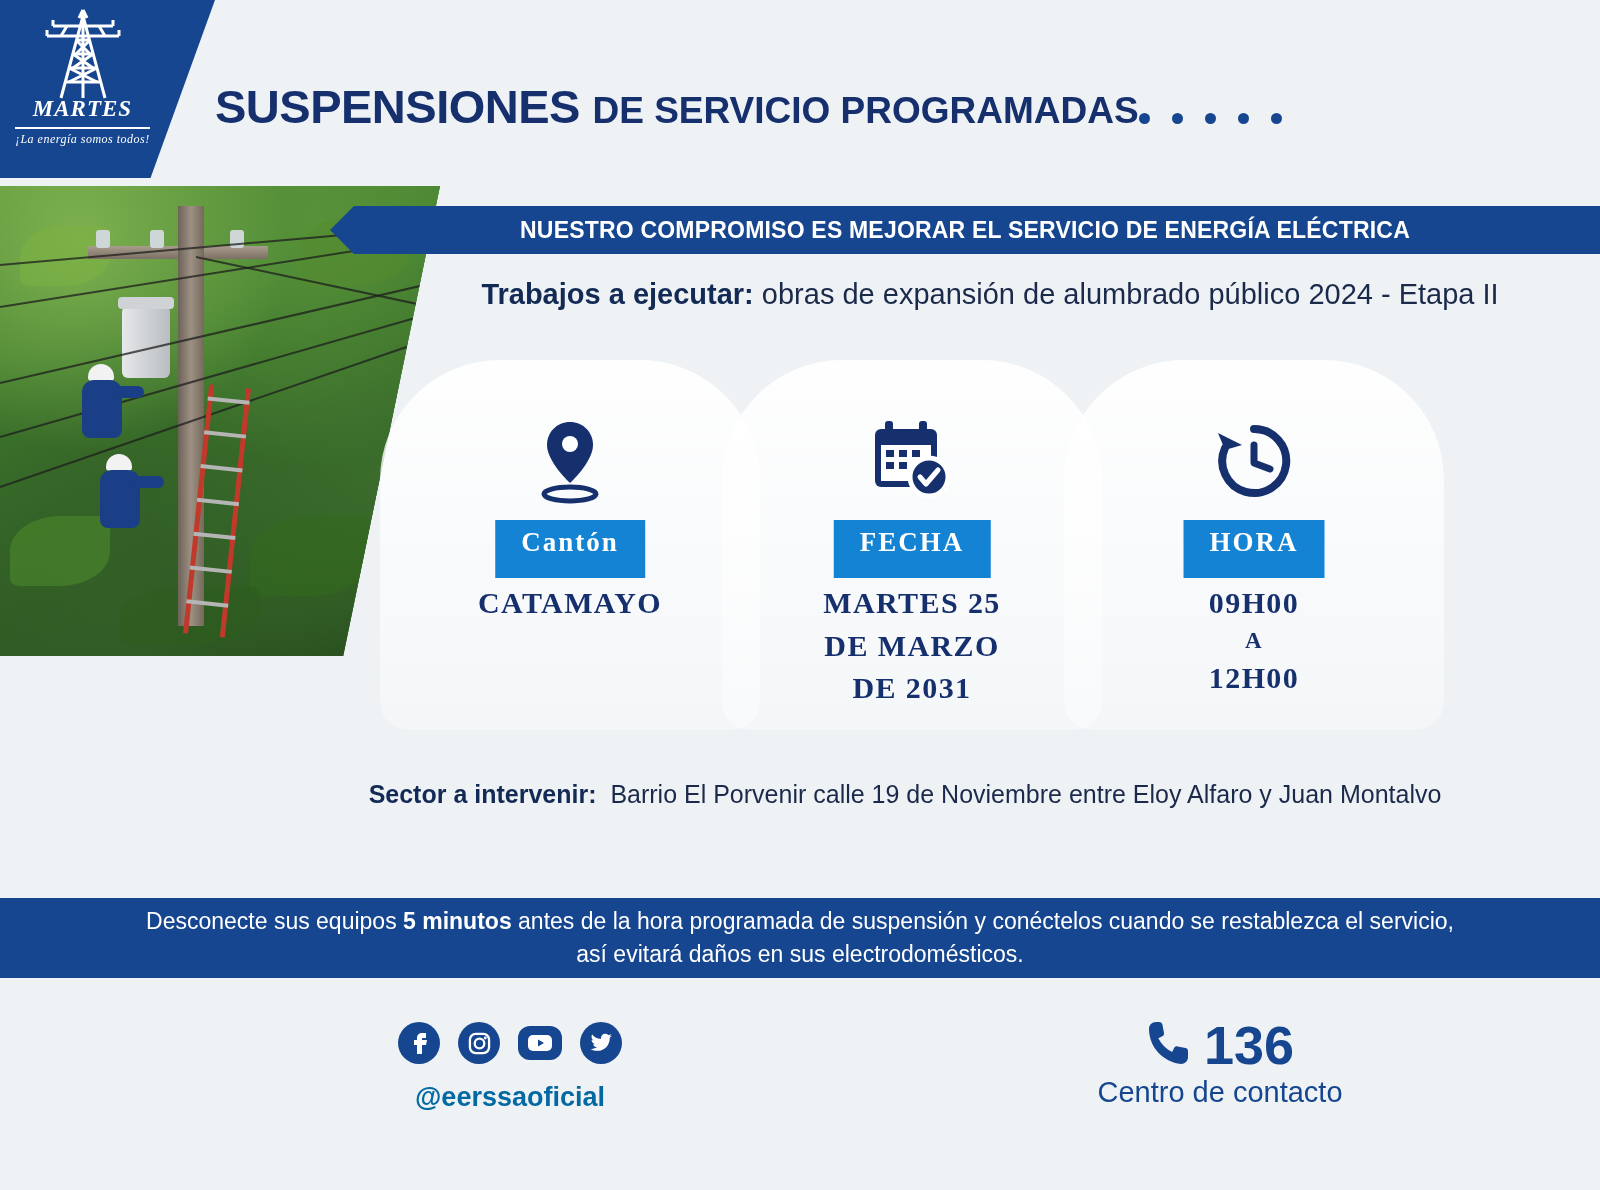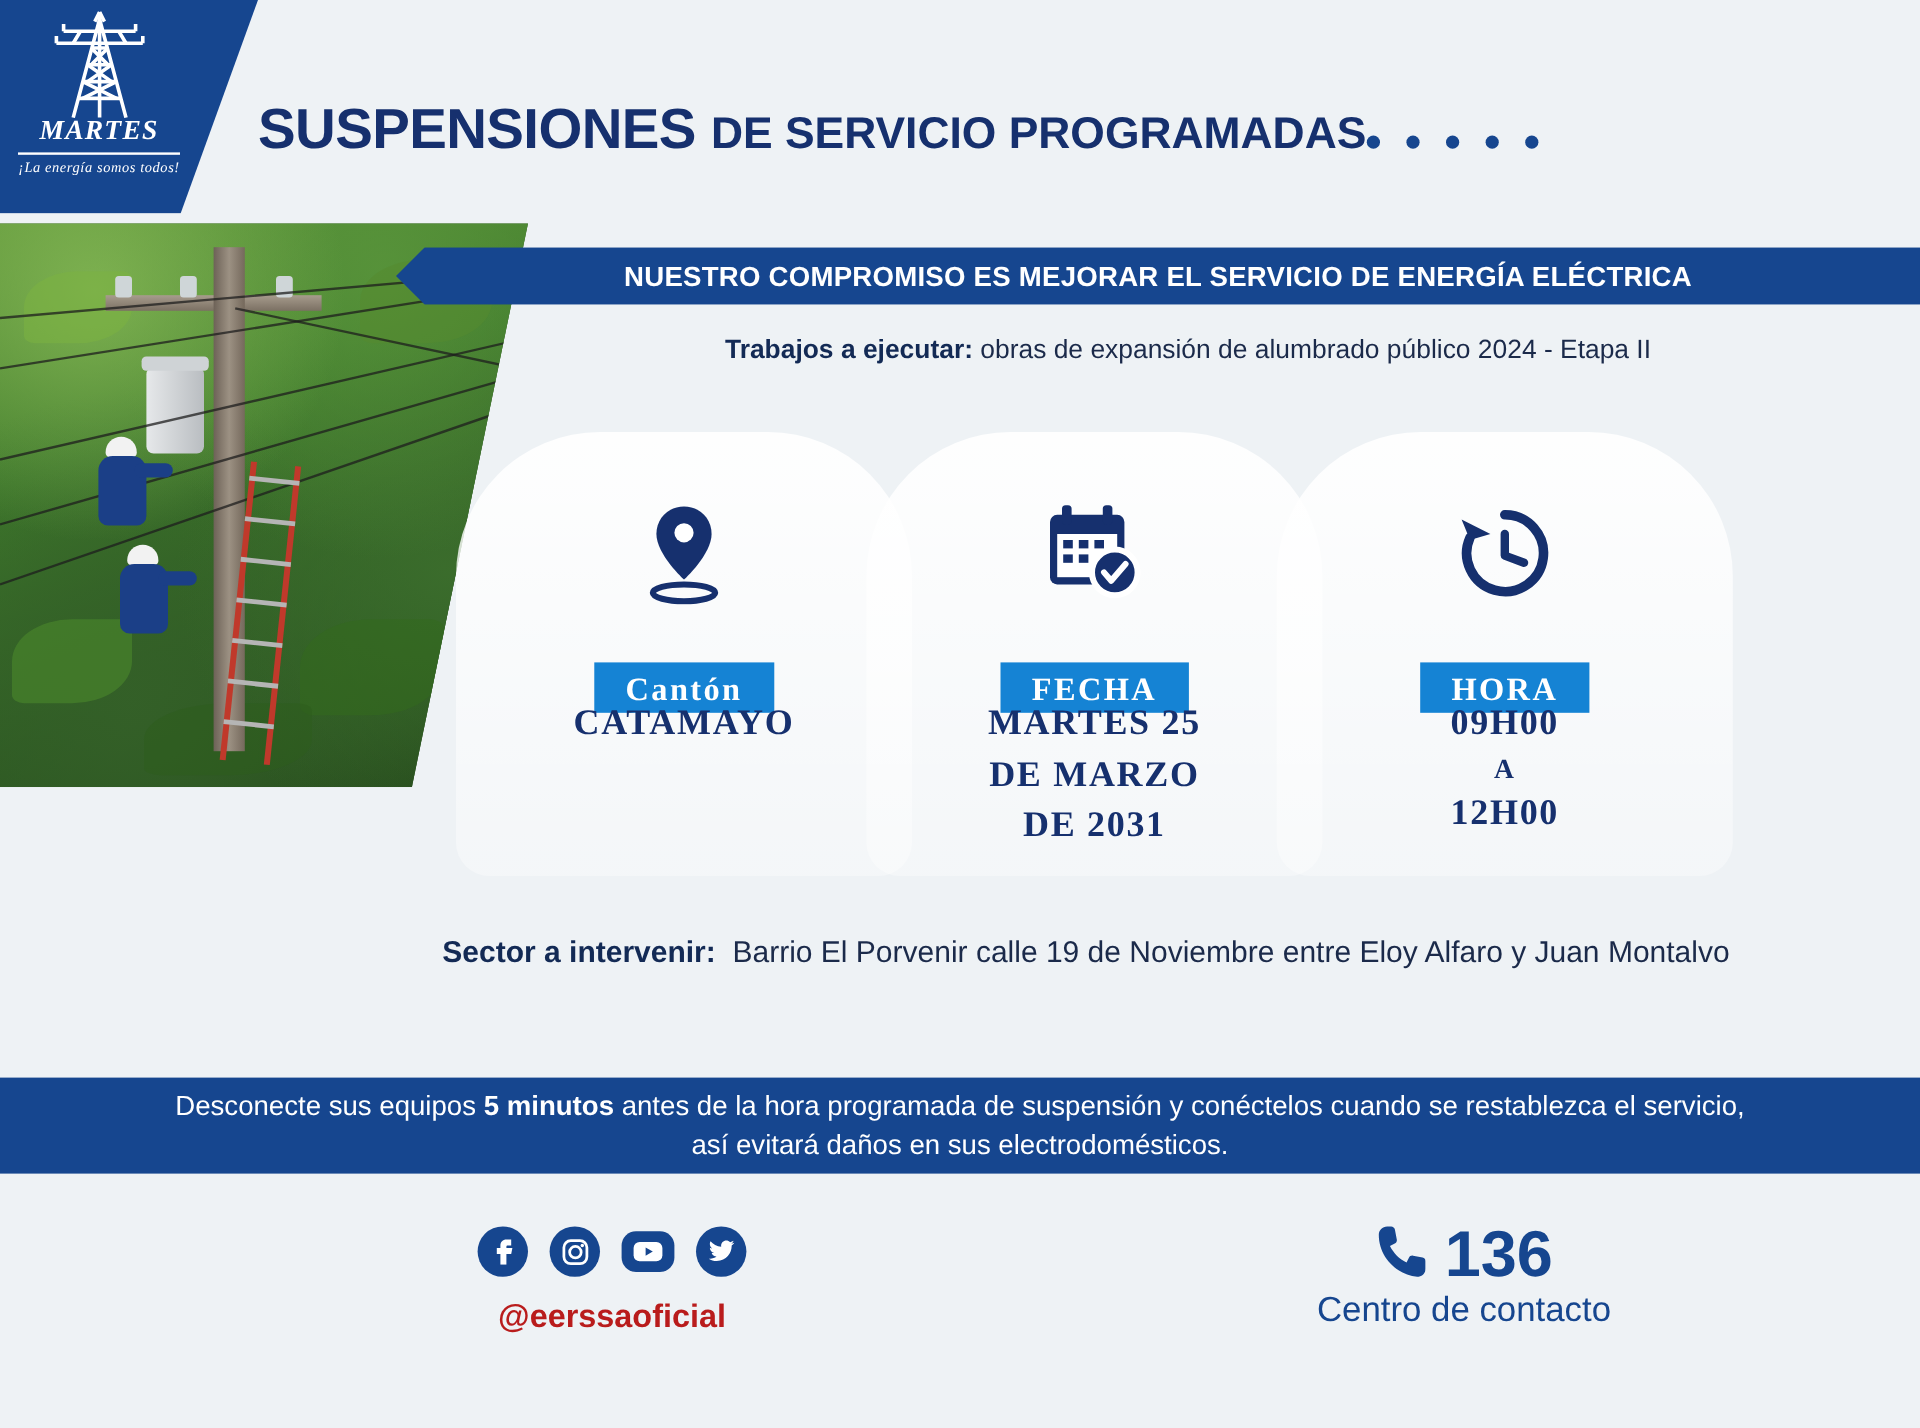--- a/index.html
+++ b/index.html
@@ -218,21 +218,21 @@
     white-space: nowrap;
   }
 
   
   .works-line {
     position: absolute;
     left: 430px;
     top: 278px;
     width: 1120px;
     text-align: center;
-    font-size: 22px;
+    font-size: 29px;
     color: #1b2a4a;
   }
   .works-line b { color: #132a55; }
 
   
   .cards {
     position: absolute;
     left: 380px;
     top: 360px;
     width: 1120px;
@@ -262,23 +262,22 @@
     position: absolute;
     left: 50%;
     transform: translateX(-50%);
     top: 160px;
     background: #1583d4;
     color: #fff;
     font-family: "Liberation Serif", serif;
     font-weight: bold;
     font-size: 27px;
     letter-spacing: 2px;
-    padding: 7px 26px 4px;
+    padding: 7px 26px 20px;
     white-space: nowrap;
-    margin-top: 32px;
   }
   .card-value {
     position: absolute;
     left: 0; right: 0;
     top: 222px;
     text-align: center;
     color: #16306e;
     font-family: "Liberation Serif", serif;
     font-weight: bold;
     font-size: 30px;
@@ -347,21 +346,21 @@
     border-radius: 50%;
     background: #16468f;
     display: flex;
     align-items: center;
     justify-content: center;
     color: #fff;
   }
   .sicon.yt { border-radius: 12px; width: 44px; height: 34px; }
   .handle {
     margin-top: 18px;
-    color: #b91c1c;
+    color: #0369a1;
     font-size: 27px;
     font-weight: bold;
   }
   .contact {
     position: absolute;
     left: 1010px;
     top: 18px;
     width: 420px;
     text-align: center;
   }

